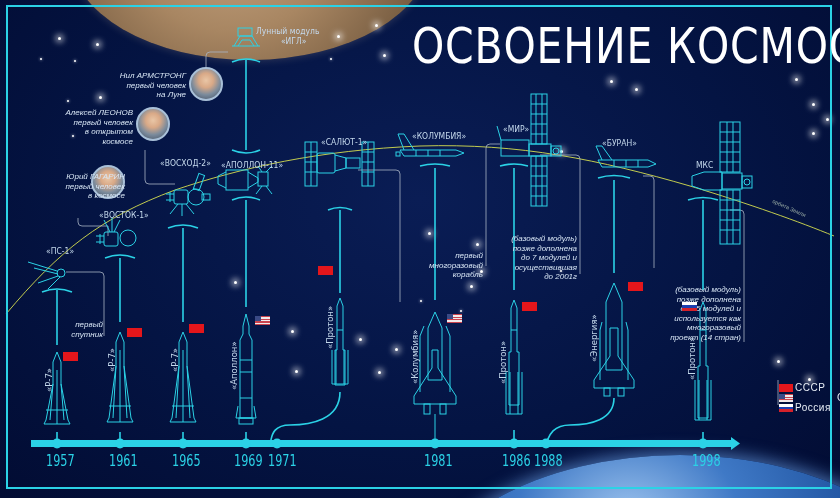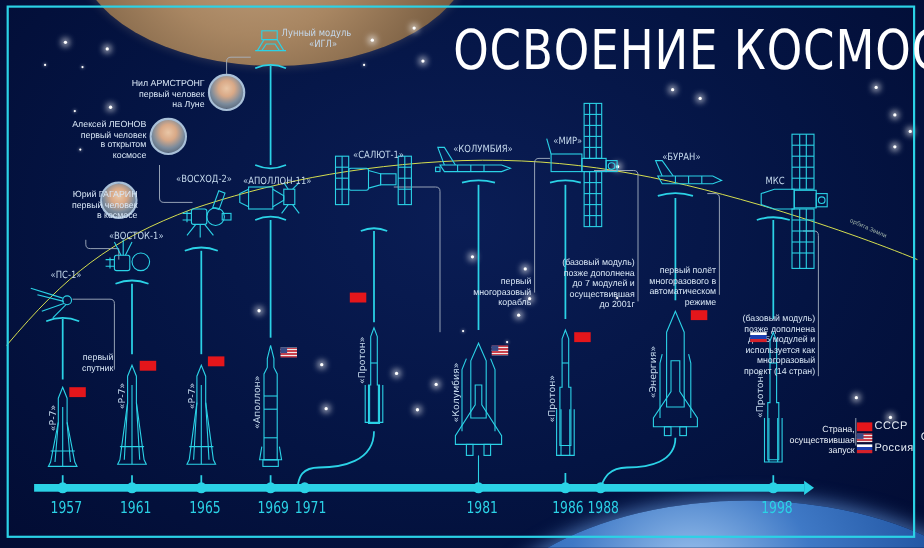--- a/index.html
+++ b/index.html
@@ -11,21 +11,21 @@
     box-shadow: 0 0 10px rgba(255,220,180,0.2); }
   .earth { position:absolute; left:420px; top:455px; width:520px; height:300px; border-radius:50%;
     background: radial-gradient(ellipse at 40% 20%, #9cc3ee 0%, #3f79c6 25%, #1c4f9c 55%, #0d2f6a 100%);
     box-shadow: 0 -4px 16px rgba(120,180,255,0.55); }
   .frame { position:absolute; left:6px; top:5px; width:826px; height:484px; border:2px solid #2bd2e6; box-sizing:border-box; pointer-events:none; }
   .title { position:absolute; left:412px; top:14px; width:400px; height:64px; color:#ffffff; font-family:"DejaVu Sans", sans-serif;
     font-size:50px; letter-spacing:1px; transform:scaleX(0.82); transform-origin:left top; white-space:nowrap; line-height:64px; }
   .star { position:absolute; width:2px; height:2px; background:#fff; border-radius:50%; box-shadow:0 0 3px #fff; }
   .star.big { width:3px; height:3px; box-shadow:0 0 6px 2px rgba(255,255,255,0.8); }
   svg.art { position:absolute; left:0; top:0; }
-  .lbl { position:absolute; color:#d8e6f5; font-size:8px; line-height:9.5px; text-align:right; white-space:nowrap; }
+  .lbl { position:absolute; color:#d8e6f5; font-size:8px; line-height:9.5px; text-align:right; white-space:nowrap;font-style:italic; }
   .craft { position:absolute; color:#c5d9ec; font-size:9px; font-family:"DejaVu Sans", sans-serif; white-space:nowrap; transform:scaleX(0.85); transform-origin:left top; }
   .year { position:absolute; top:452px; color:#2bd2e6; font-family:"DejaVu Sans", sans-serif; font-size:15px; transform:scaleX(0.75); transform-origin:left top; white-space:nowrap; }
   .rocketname { position:absolute; color:#c5d9ec; font-size:8.5px; font-family:"DejaVu Sans", sans-serif; transform:rotate(-90deg); transform-origin:left top; white-space:nowrap; }
   .flag { position:absolute; width:15px; height:9px; }
   .flag.ussr { background:#e4161b; }
   .flag.usa { background: repeating-linear-gradient(180deg,#c9424d 0 1.3px,#f1e9ea 1.3px 2.6px); }
   .flag.usa::after { content:""; position:absolute; left:0; top:0; width:6px; height:5px; background:#3a4a85; }
   .flag.rus { background: linear-gradient(180deg,#ffffff 0 33%,#1c3fb0 33% 66%,#d5212a 66% 100%); }
   .portrait { position:absolute; width:34px; height:34px; border-radius:50%; border:2px solid #a9c0d8;
     background: radial-gradient(circle at 50% 38%, #e9c6a6 0%, #d9a987 30%, #7b8b9c 60%, #3c4a5e 100%); box-sizing:border-box; }
@@ -362,26 +362,20 @@
     <div>многоразовый</div>
     <div>корабль</div>
   </div>
   <div class="lbl" style="right:263px;top:234px">
     <div>(базовый модуль)</div>
     <div>позже дополнена</div>
     <div>до 7 модулей и</div>
     <div>осуществившая</div>
     <div>до 2001г</div>
   </div>
-  <div class="lbl" style="right:189px;top:241px">
-    <div>первый полёт</div>
-    <div>многоразового в</div>
-    <div>автоматическом</div>
-    <div>режиме</div>
-  </div>
   <div class="lbl" style="right:99px;top:285px">
     <div>(базовый модуль)</div>
     <div>позже дополнена</div>
     <div>до 15 модулей и</div>
     <div>используется как</div>
     <div>многоразовый</div>
     <div>проект (14 стран)</div>
   </div>
 
   <div class="rocketname" style="left:44px;top:392px">«Р-7»</div>
@@ -407,24 +401,19 @@
   <div class="year" style="left:46px">1957</div>
   <div class="year" style="left:109px">1961</div>
   <div class="year" style="left:172px">1965</div>
   <div class="year" style="left:234px">1969</div>
   <div class="year" style="left:268px">1971</div>
   <div class="year" style="left:424px">1981</div>
   <div class="year" style="left:502px">1986</div>
   <div class="year" style="left:534px">1988</div>
   <div class="year" style="left:692px">1998</div>
 
-  <div class="lbl" style="right:63px;top:386px;color:#e8eef6">
-    <div>Страна,</div>
-    <div>осуществившая</div>
-    <div>запуск</div>
-  </div>
   <div class="flag ussr" style="left:779px;top:384px;width:14px;height:8px"></div>
   <div class="flag usa" style="left:779px;top:394px;width:14px;height:8px"></div>
   <div class="flag rus" style="left:779px;top:404px;width:14px;height:8px"></div>
   <div class="legend-txt" style="left:795px;top:382px">СССР</div>
   <div class="legend-txt" style="left:837px;top:392px">США</div>
   <div class="legend-txt" style="left:795px;top:402px">Россия</div>
 </div>
 
 </body></html>

